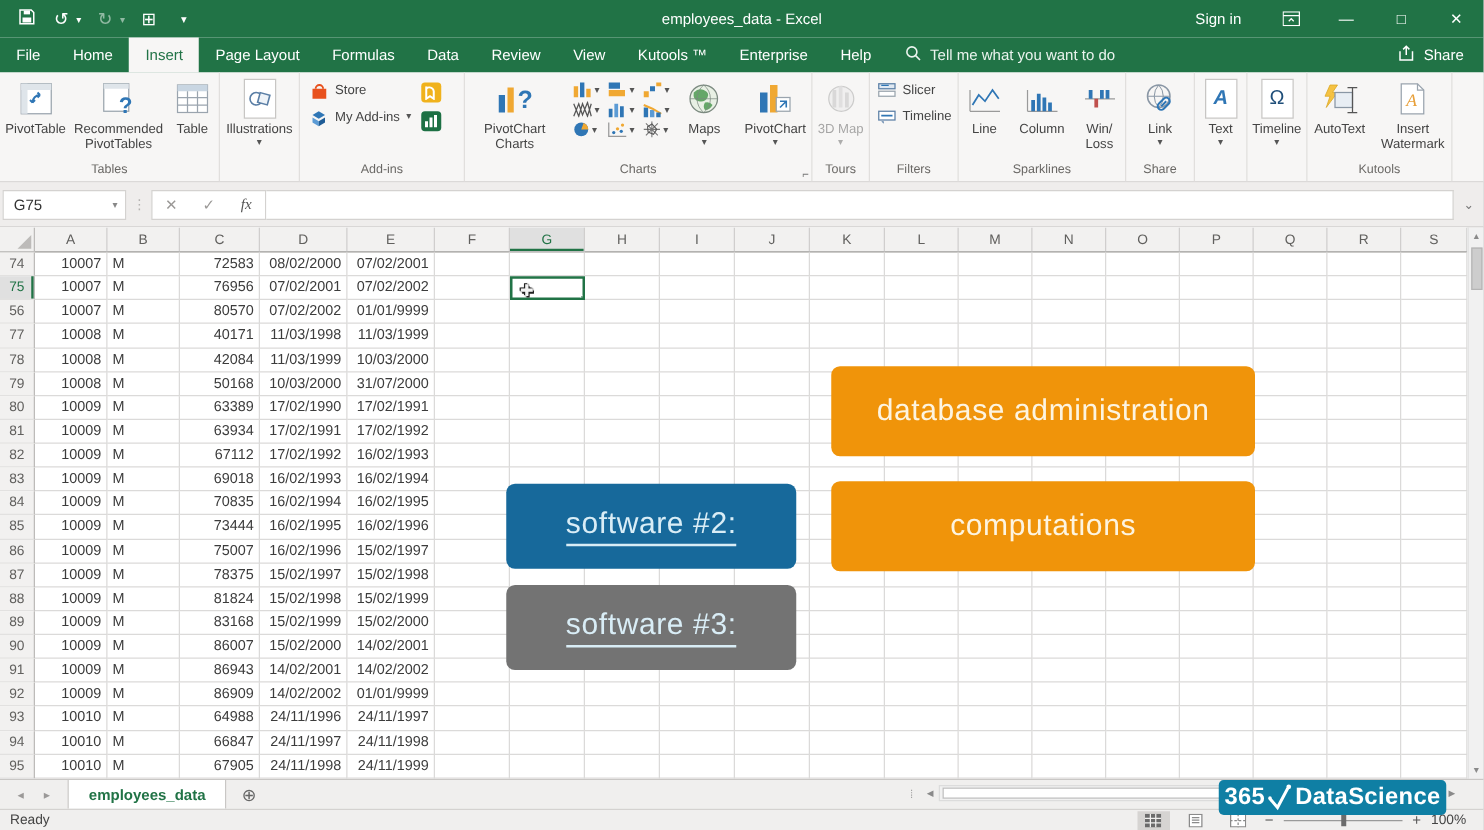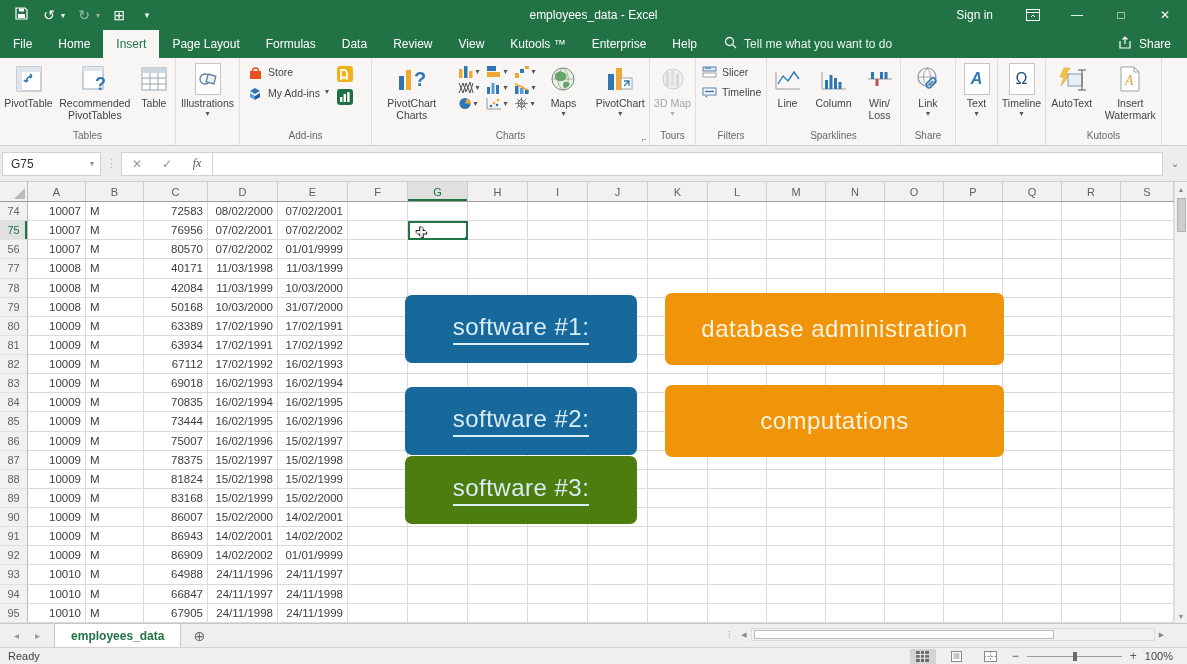--- a/index.html
+++ b/index.html
@@ -1083,33 +1083,30 @@
           <div class="gc txt" style="width: 59px;"></div>
           <div class="gc txt" style="width: 59px;"></div>
           <div class="gc txt" style="width: 59px;"></div>
           <div class="gc txt" style="width: 59px;"></div>
           <div class="gc txt" style="width: 59px;"></div>
           <div class="gc txt" style="width: 53px;"></div>
         </div>
       </div>
   </div>
 
-  <div class="ovl blue" style="top:295px; background:#17699b">
-      <span>software #1:</span>
-    </div>
   <div class="ovl orange" style="top:293px; background:#f0940a">
       <span>database administration</span>
     </div>
   <div class="ovl blue" style="top:387px; background:#17699b">
       <span>software #2:</span>
     </div>
   <div class="ovl orange" style="top:385px; background:#f0940a">
       <span>computations</span>
     </div>
-  <div class="ovl blue" style="top:456px; background:#4d7c0f">
+  <div class="ovl blue" style="top:468px; background:#737373">
       <span>software #3:</span>
     </div>
 
   <div class="vscroll">
     <div class="vs-arrow">▲</div>
     <div class="vs-thumb"></div>
     <div class="vs-arrow vs-down">▼</div>
   </div>
 
   <div class="sheetbar">
@@ -1154,14 +1151,23 @@
       </span>
       <span class="zoomsign">−</span>
       <span class="zoomtrack">
           <span class="zoomthumb"></span>
         </span>
       <span class="zoomsign">+</span>
       <span>100%</span>
     </div>
   </div>
 
+  <div class="logo">
+    <span>365</span>
+    <svg width="20" height="22" viewBox="0 0 20 22">
+        <path d="M2 12 L8 19 L16 4" fill="none" stroke="#fff" stroke-width="2.4" stroke-linecap="round"></path>
+        <circle cx="17" cy="2.4" r="1.9" fill="#fff"></circle>
+        <circle cx="2" cy="11.4" r="1.4" fill="#fff"></circle>
+      </svg>
+    <span>DataScience</span>
+  </div>
 
 </div>
 
 </body></html>

